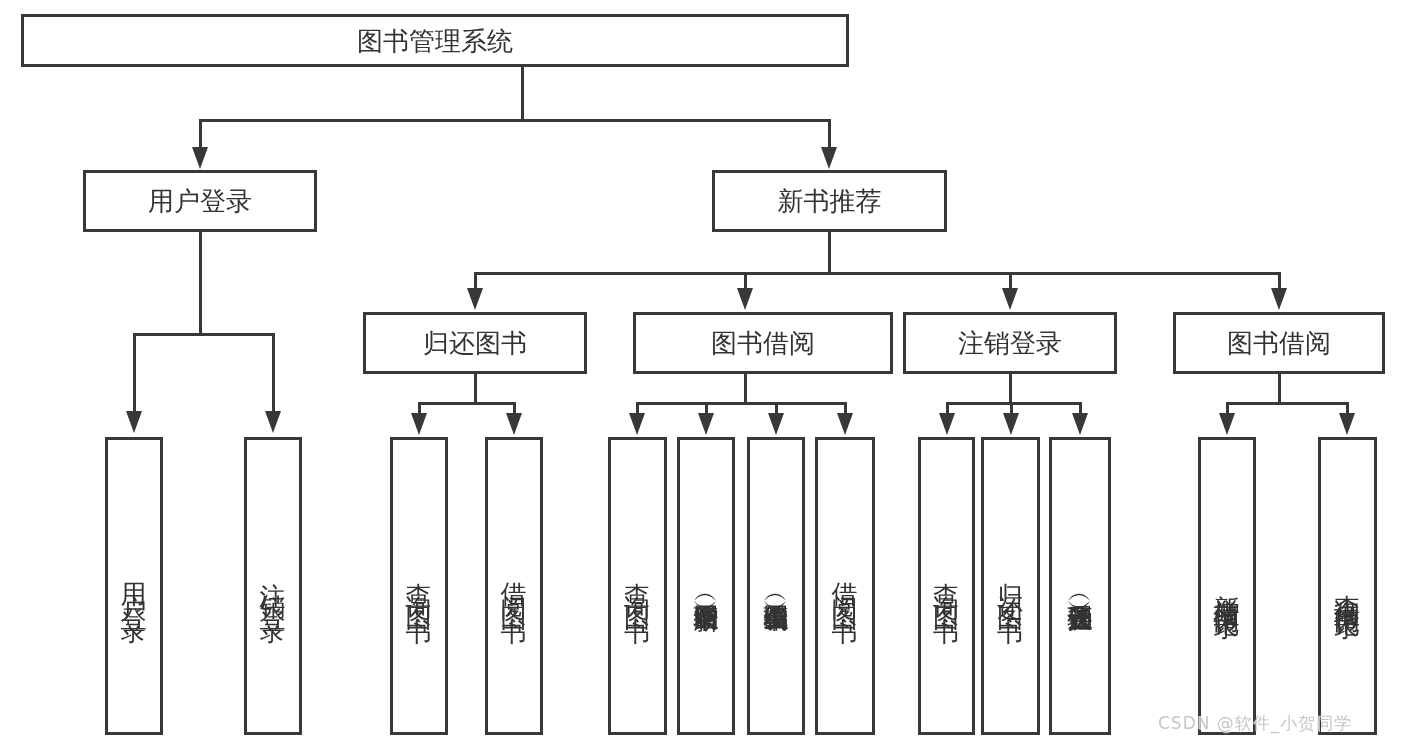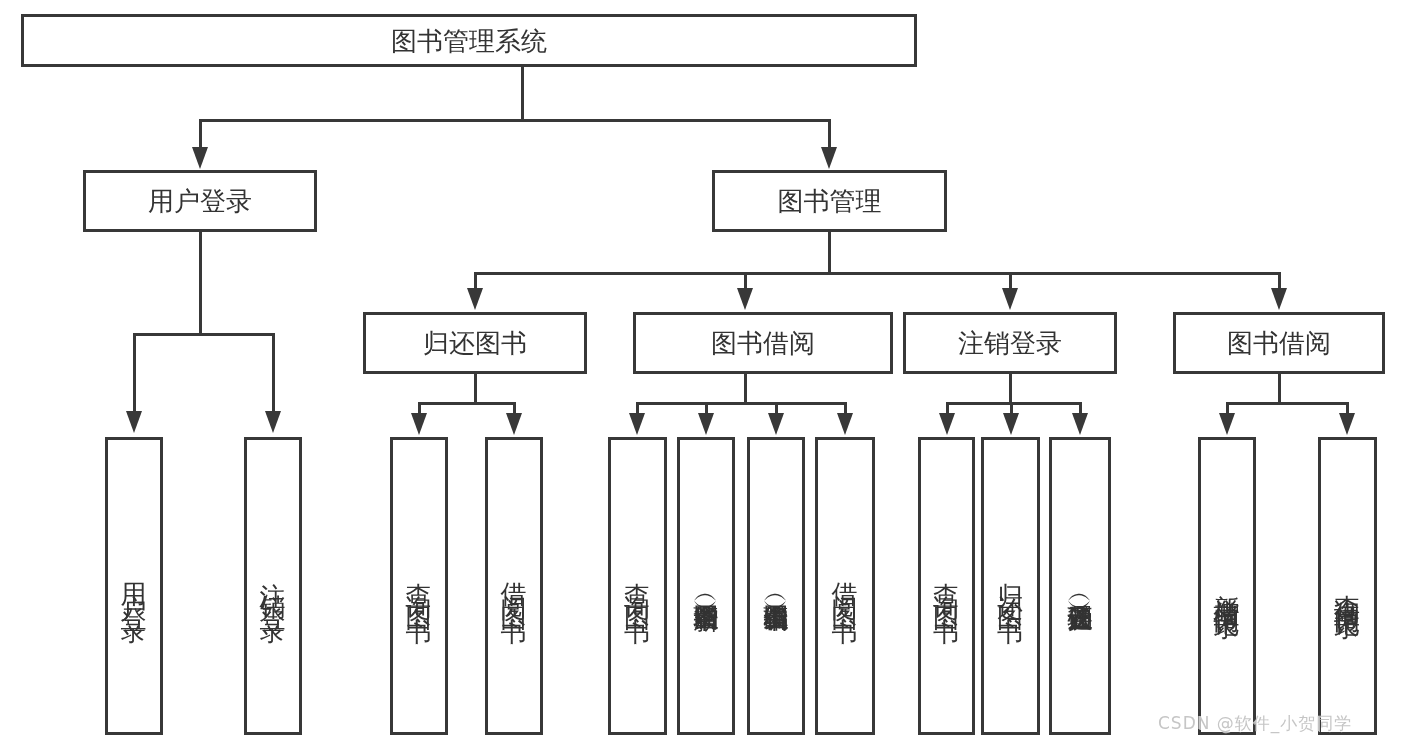--- a/index.html
+++ b/index.html
@@ -50,29 +50,29 @@
     z-index:5;
     white-space:nowrap;
     letter-spacing:1px;
   }
 </style>
 </head>
 <body>
 
 <div class="canvas">
 
-  <div class="node" style="left:21px;top:14px;width:896px;height:53px">
+  <div class="node" style="left:21px;top:14px;width:828px;height:53px">
     <span class="lbl">图书管理系统</span>
   </div>
 
   <div class="node" style="left:83px;top:170px;width:234px;height:62px">
     <span class="lbl">用户登录</span>
   </div>
   <div class="node" style="left:712px;top:170px;width:235px;height:62px">
-    <span class="lbl">图书管理</span>
+    <span class="lbl">新书推荐</span>
   </div>
 
   <div class="node" style="left:363px;top:312px;width:224px;height:62px">
     <span class="lbl">归还图书</span>
   </div>
   <div class="node" style="left:633px;top:312px;width:260px;height:62px">
     <span class="lbl">图书借阅</span>
   </div>
   <div class="node" style="left:903px;top:312px;width:214px;height:62px">
     <span class="lbl">注销登录</span>

